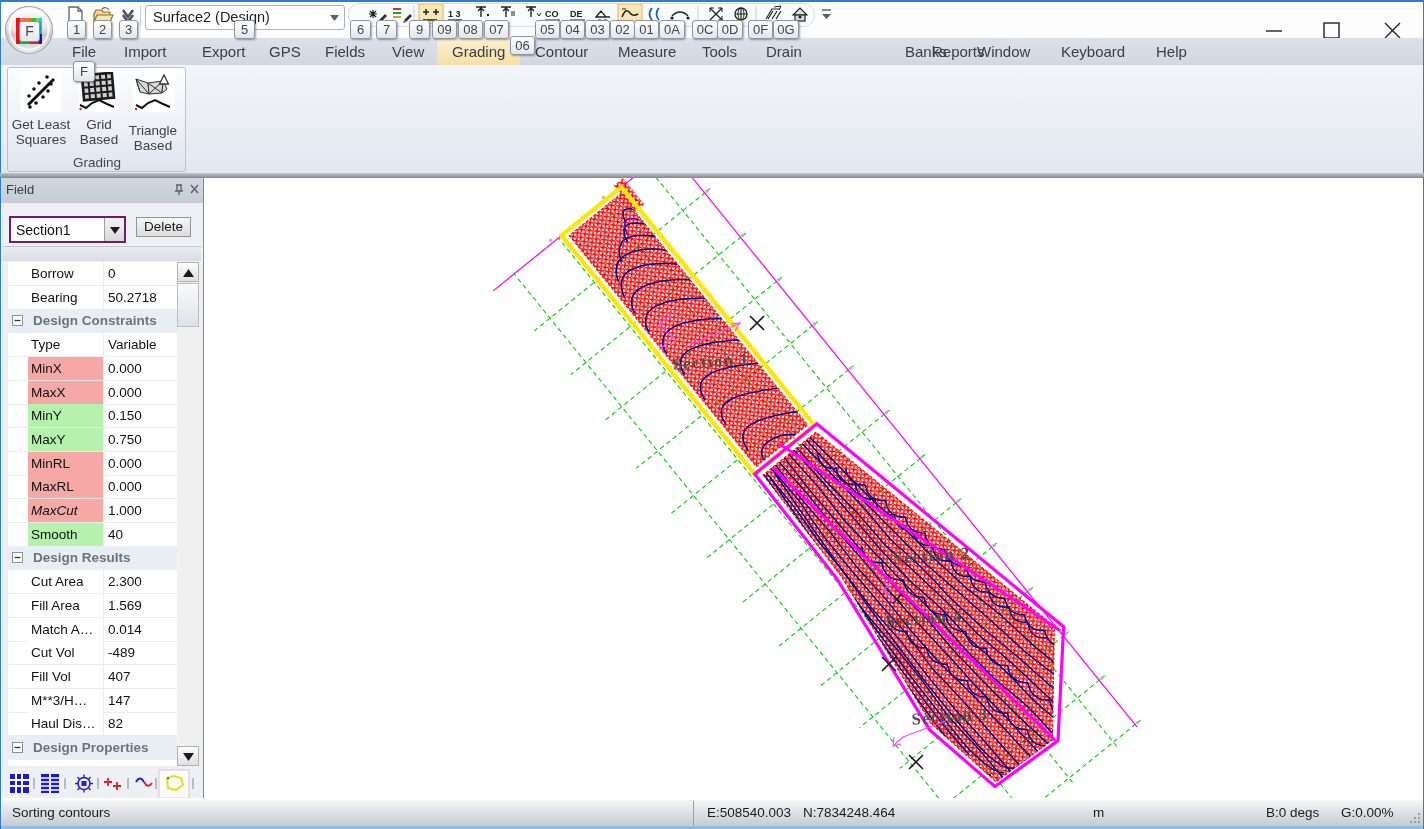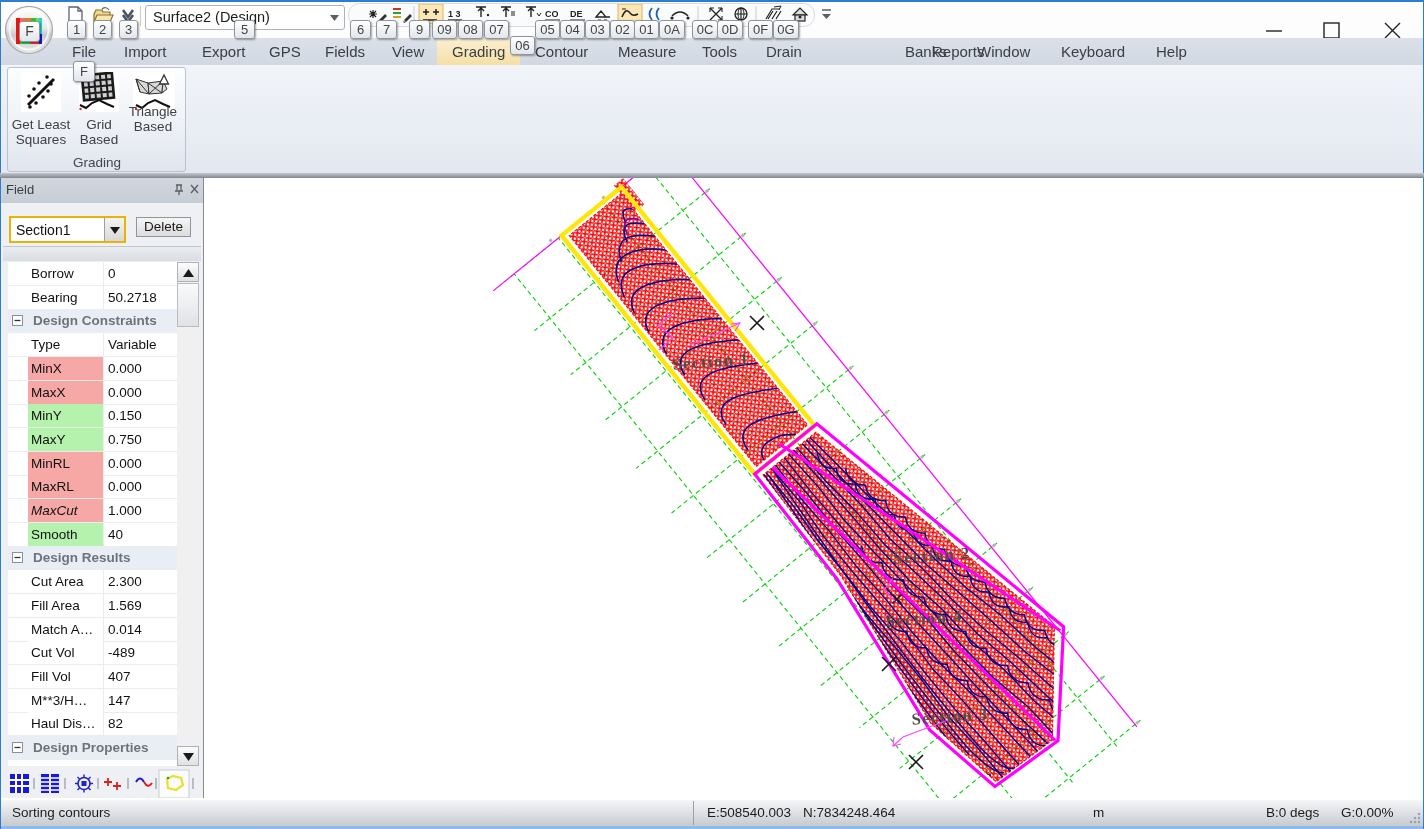--- a/index.html
+++ b/index.html
@@ -259,21 +259,21 @@
   <path d="M3,7 L15,11 L16,22 L7,20 Z M3,7 L16,22 M3,7 L7,20"></path>
   <path d="M15,11 L30,9 L29,21 L16,22 Z M15,11 L29,21 M30,9 L16,22"></path>
   <path d="M29,21 L30,9 L34,17 Z"></path>
  </g>
  <path d="M31,3 l4.5,9 h-9 z" fill="#fff" stroke="#333" stroke-width="1.3"></path>
  <path d="M3,33 l6,3 l6,-5 l7,-3 l8,4 l7,3" fill="none" stroke="#111" stroke-width="2"></path>
  <circle cx="3" cy="37" r="1.2" fill="#e02020"></circle>
 </svg>
 <div class="btnlabel" style="left:6px;top:117px;">Get Least<br>Squares</div>
 <div class="btnlabel" style="left:64px;top:117px;">Grid<br>Based</div>
-<div class="btnlabel" style="left:118px;top:104px;">Triangle<br>Based</div>
+<div class="btnlabel" style="left:118px;top:123px;">Triangle<br>Based</div>
 <div id="ribbonline"></div>
 
 <div class="kt" style="left:19px;top:21px;width:19px;height:19px;line-height:19px;font-size:14px;">F</div>
 <div class="kt" style="left:67px;top:20px;width:17px;">1</div>
 <div class="kt" style="left:93px;top:20px;width:17px;">2</div>
 <div class="kt" style="left:119px;top:20px;width:17px;">3</div>
 <div class="kt" style="left:234px;top:20px;width:19px;">5</div>
 <div class="kt" style="left:350px;top:20px;width:19px;">6</div>
 <div class="kt" style="left:376px;top:20px;width:19px;">7</div>
 <div class="kt" style="left:409px;top:20px;width:19px;">9</div>
@@ -296,21 +296,21 @@
 <div id="paneltitle">
     <span style="position:absolute;left:5px;top:5px;">Field</span>
  <svg style="position:absolute;left:172px;top:6px;" width="26" height="14" viewBox="0 0 26 14">
   <g stroke="#5a5f66" stroke-width="1.3" fill="none">
    <path d="M3,2 h6 M4,2 v6 M8,2 v6 M2,8 h8 M6,8 v4"></path>
    <path d="M18,2 l7,8 M25,2 l-7,8"></path>
   </g>
  </svg>
 </div>
 
-<div class="abs" style="left:9px;top:216px;width:117px;height:27px;box-sizing:border-box;background:#fff;border:2px solid #eab308;">
+<div class="abs" style="left:9px;top:216px;width:117px;height:27px;box-sizing:border-box;background:#fff;border:2px solid #701a75;">
  <span style="position:absolute;left:5px;top:4px;font-size:14px;color:#111;">Section1</span>
  <div style="position:absolute;right:0;top:0;width:19px;height:23px;background:linear-gradient(#f4f4f4,#d8d8d8);border-left:1px solid #9aa0a8;">
   <svg style="position:absolute;left:5px;top:9px;" width="10" height="7" viewBox="0 0 10 7">
         <path d="M0,0 h10 l-5,7 z" fill="#1a1a1a"></path>
       </svg>
  </div>
 </div>
 <div class="abs" style="left:136px;top:217px;width:55px;height:20px;box-sizing:border-box;background:linear-gradient(#f6f6f6,#dcdcdc);border:1px solid #8f959c;text-align:center;font-size:13.5px;color:#1a1a1a;line-height:18px;">Delete</div>
 <div class="abs" style="left:3px;top:246px;width:198px;height:14px;background:linear-gradient(#e9ecf0,#d9dde3);border-top:1px solid #c2c7ce;"></div>
 <div id="grid">

